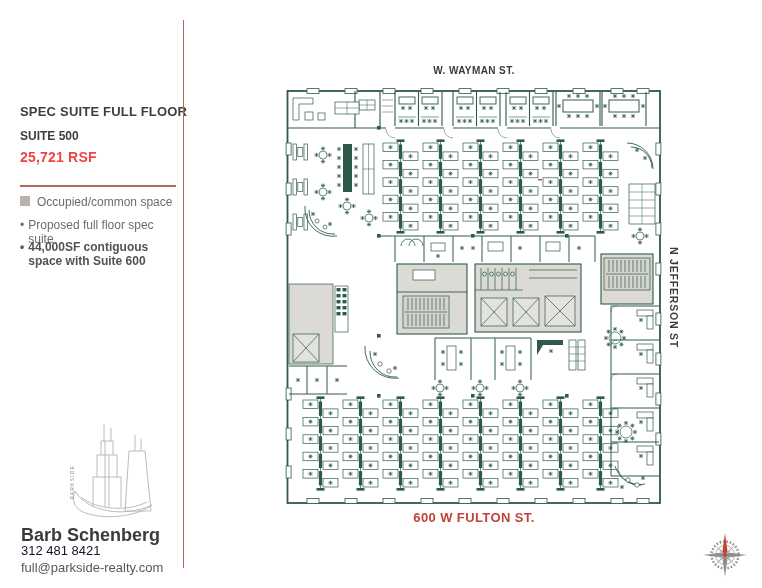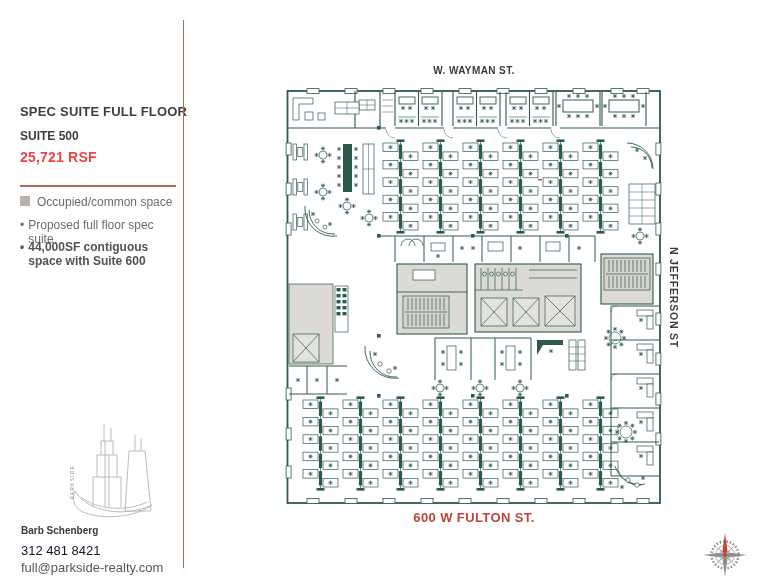--- a/index.html
+++ b/index.html
@@ -9,21 +9,21 @@
   
   .panel-title{left:20px;top:104px;font-size:13px;font-weight:bold;letter-spacing:.2px;color:#403e3c;}
   .panel-suite{left:20px;top:129px;font-size:12px;font-weight:bold;color:#403e3c;}
   .panel-rsf{left:20px;top:149px;font-size:14px;font-weight:bold;letter-spacing:.2px;color:#ef4444;}
   .hdiv{left:20px;top:185px;width:156px;height:2px;background:#b2685d;}
   .vdiv{left:183px;top:20px;width:1px;height:548px;background:#b2685d;}
   .legend-row{left:20px;font-size:12px;color:#6f6b67;display:flex;align-items:flex-start;width:160px;line-height:14px;}
   .lg-sq{display:inline-block;width:10px;height:10px;background:#b8b3ae;margin-right:7px;flex:0 0 auto;margin-top:1px;}
   .lg-bullet{margin-right:4px;flex:0 0 auto;}
   .legend-bold{font-weight:bold;color:#56524e;}
-  .contact-name{left:21px;top:525px;font-size:10px;font-weight:bold;color:#3c3a39;}
+  .contact-name{left:21px;top:525px;font-size:18px;font-weight:bold;color:#3c3a39;}
   .contact-phone{left:21px;top:543px;font-size:13px;color:#0f172a;}
   .contact-email{left:21px;top:560px;font-size:13px;color:#5b5753;}
   
   .street-top{left:285px;top:65px;width:378px;text-align:center;font-size:10px;font-weight:bold;letter-spacing:.4px;color:#3c3a39;}
   .street-bottom{left:285px;top:510px;width:378px;text-align:center;font-size:13px;font-weight:bold;letter-spacing:.4px;color:#bf4338;}
   .street-right{left:668px;top:247px;writing-mode:vertical-rl;font-size:10.5px;font-weight:bold;letter-spacing:.8px;color:#3c3a39;}
   
   svg{display:block;}
 </style>
 </head>

